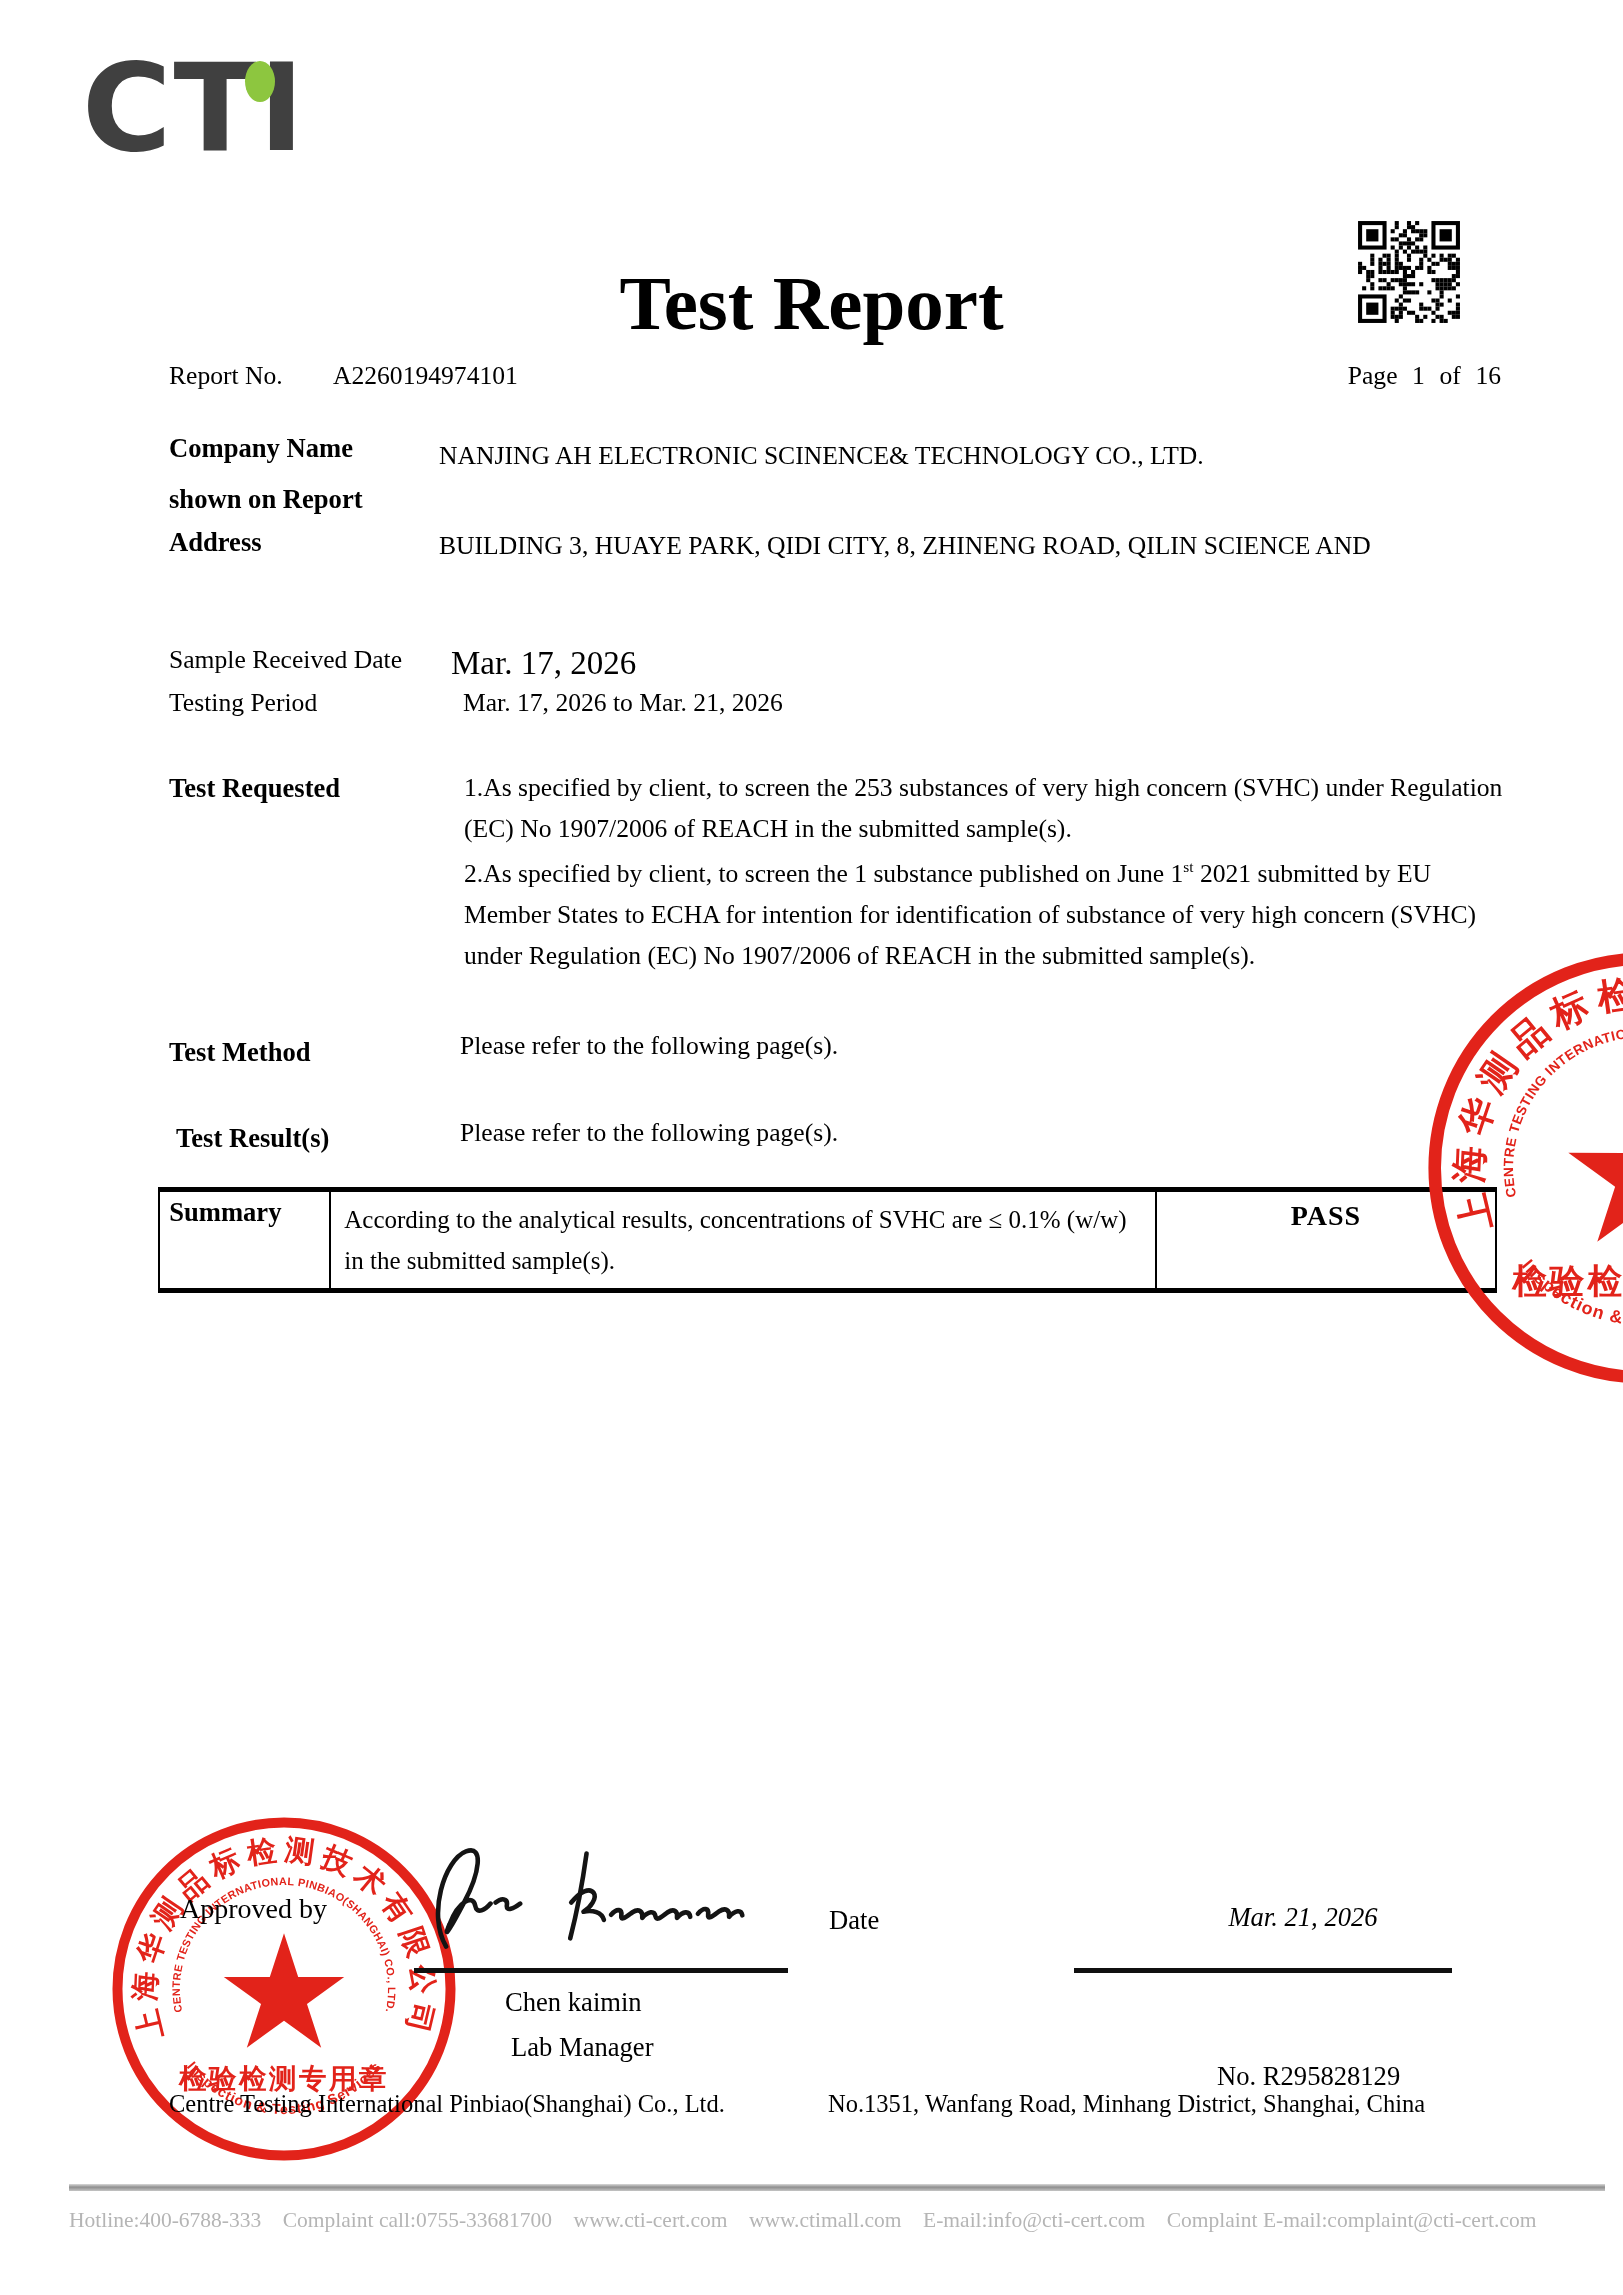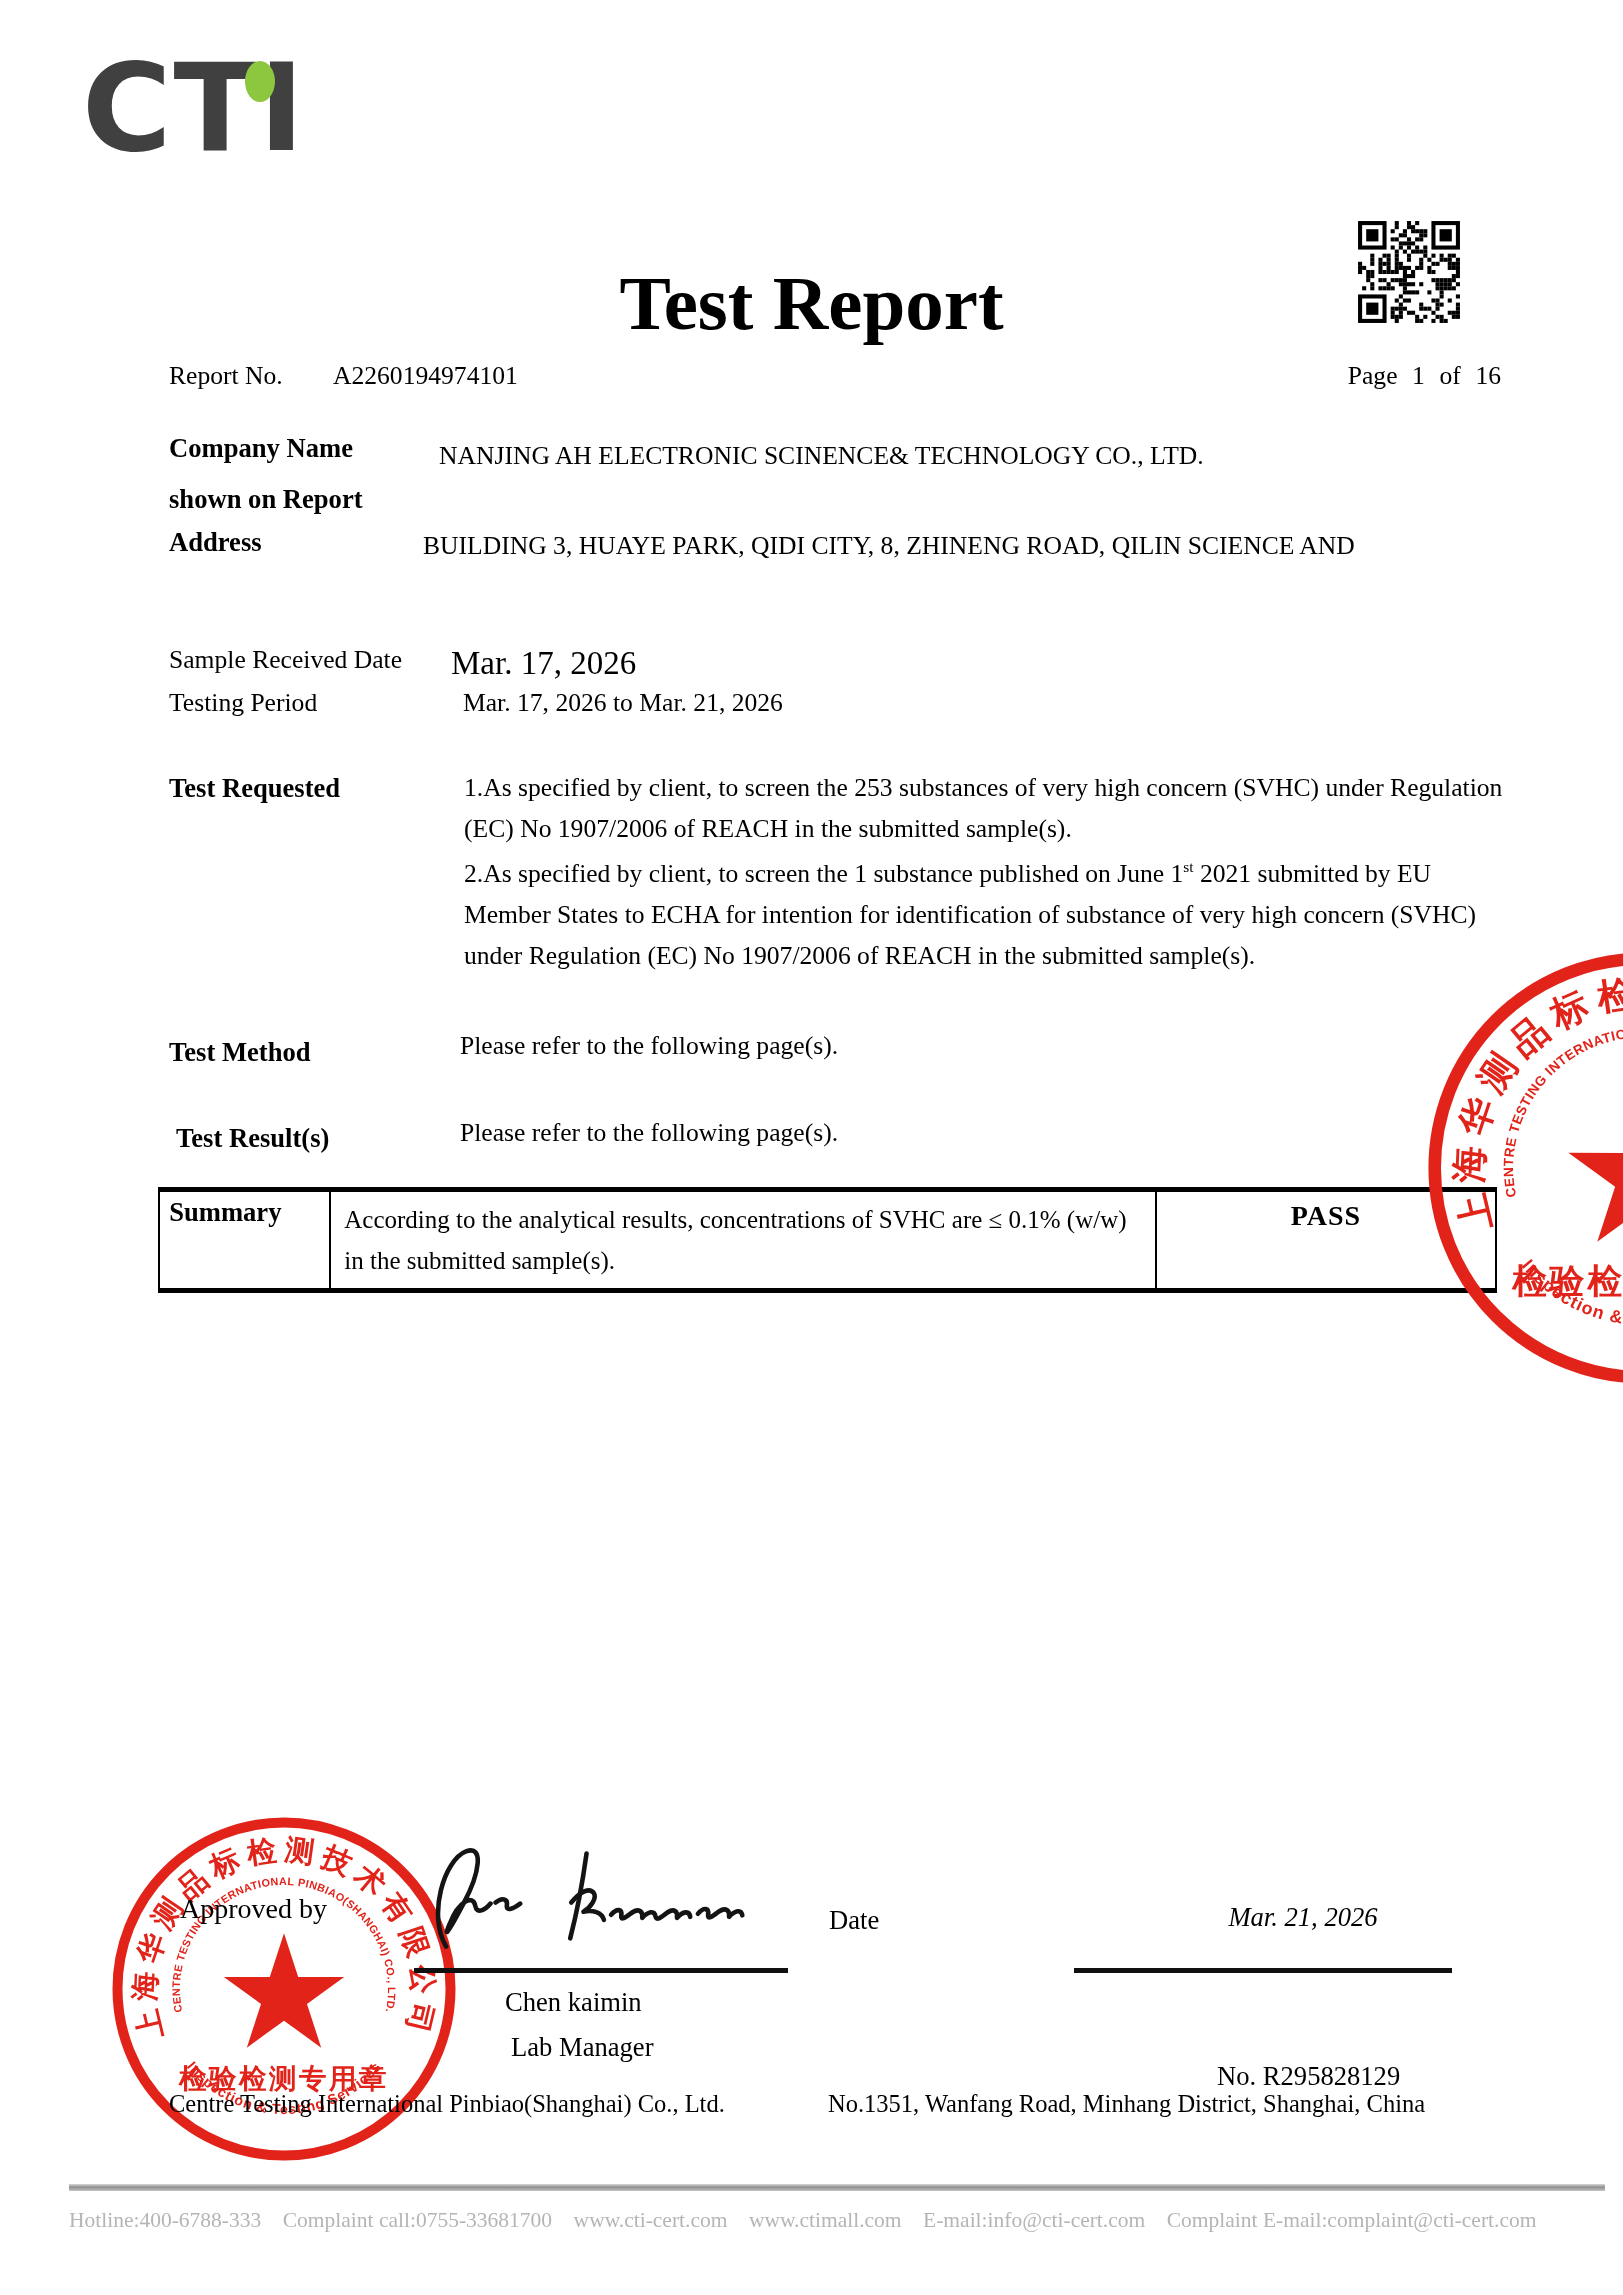--- a/index.html
+++ b/index.html
@@ -17,21 +17,21 @@
   .qr{left:1356px;top:219px;width:106px;height:106px;}
   .pageno{left:1247px;top:361px;width:254px;text-align:right;font-size:25.6px;word-spacing:8.2px;}
   .repno-label{left:169px;top:361px;font-size:25.6px;}
   .repno-value{left:333px;top:361px;font-size:25.6px;}
   
   .lbl{font-size:26.6px;font-weight:bold;line-height:51px;}
   .val{font-size:25.6px;line-height:47px;}
   .company-label{left:169px;top:423px;width:225px;}
   .company-value{left:439px;top:435px;width:1074px;line-height:41px;}
   .address-label{left:169px;top:517px;}
-  .address-value{left:423px;top:522px;width:1079px;}
+  .address-value{left:439px;top:522px;width:1079px;}
   .received-label{left:169px;top:645px;font-size:25.6px;}
   .received-value{left:451px;top:645px;font-size:33px;}
   .period-label{left:169px;top:688px;font-size:25.6px;}
   .period-value{left:463px;top:688px;font-size:25.6px;}
   
   .request-label{left:169px;top:763px;}
   .request-body{left:460px;top:763px;width:1058px;font-size:25.6px;line-height:41px;}
   .request-body p{margin:4px;}
   .request-body sup{font-size:60%;vertical-align:super;line-height:0;}
   .method-label{left:169px;top:1027px;}

